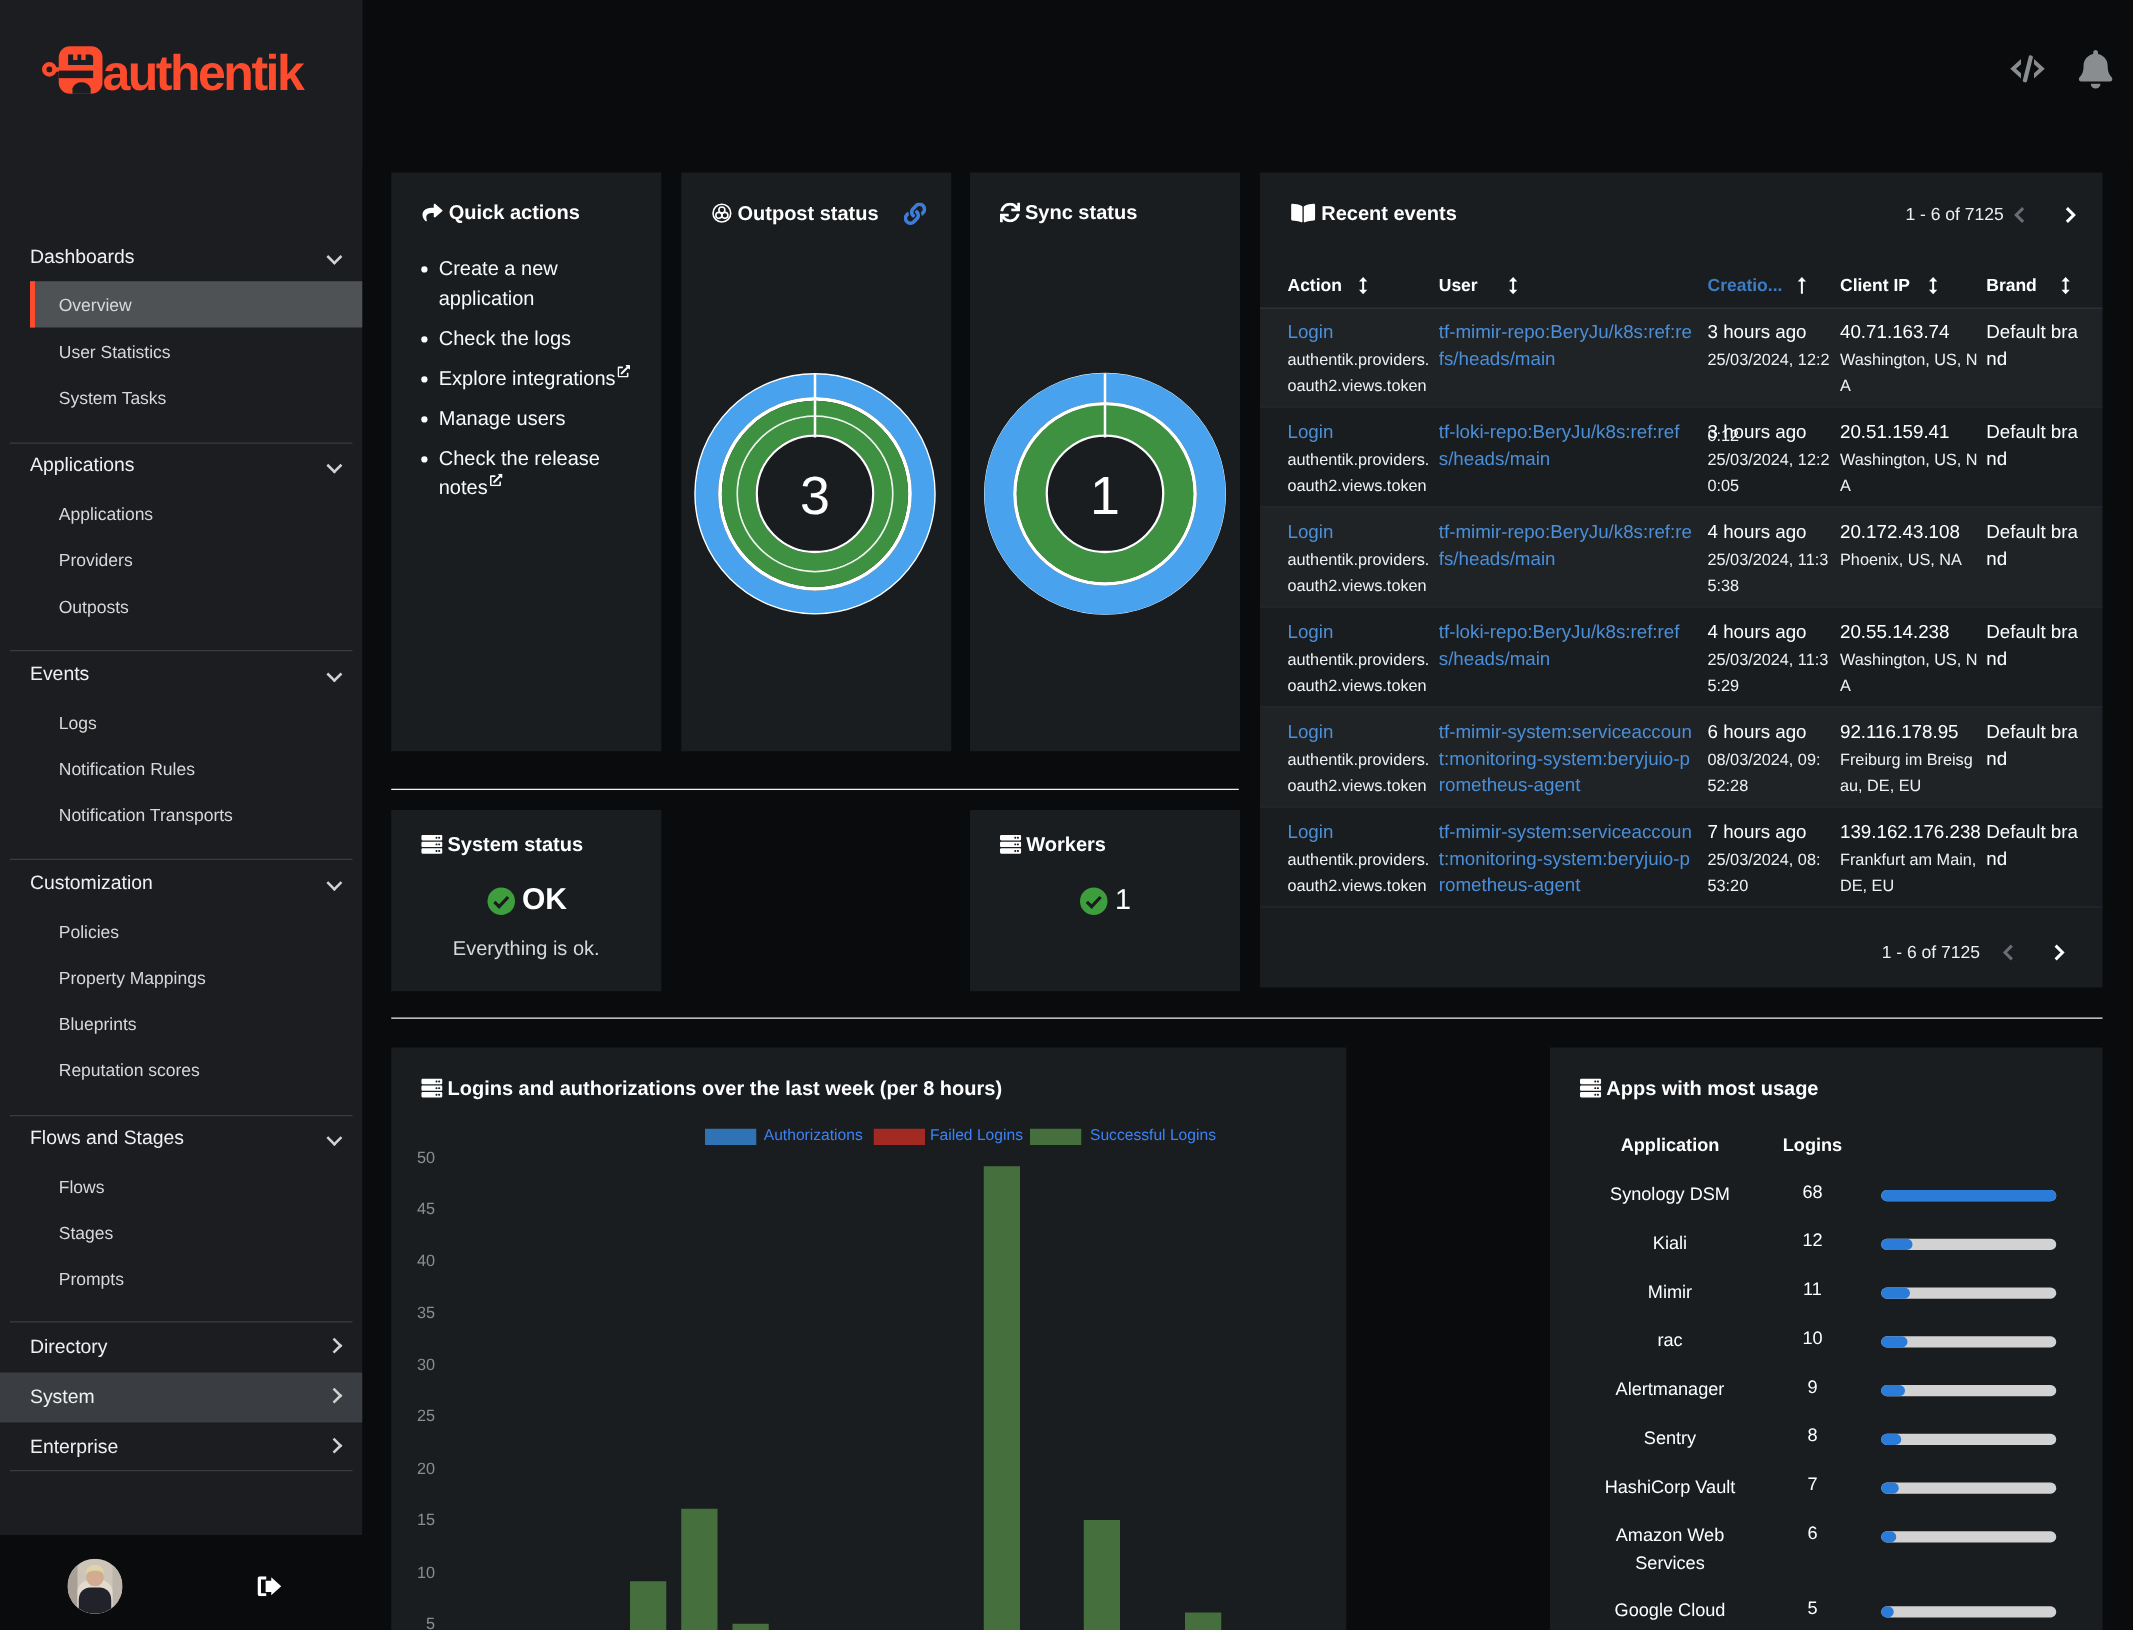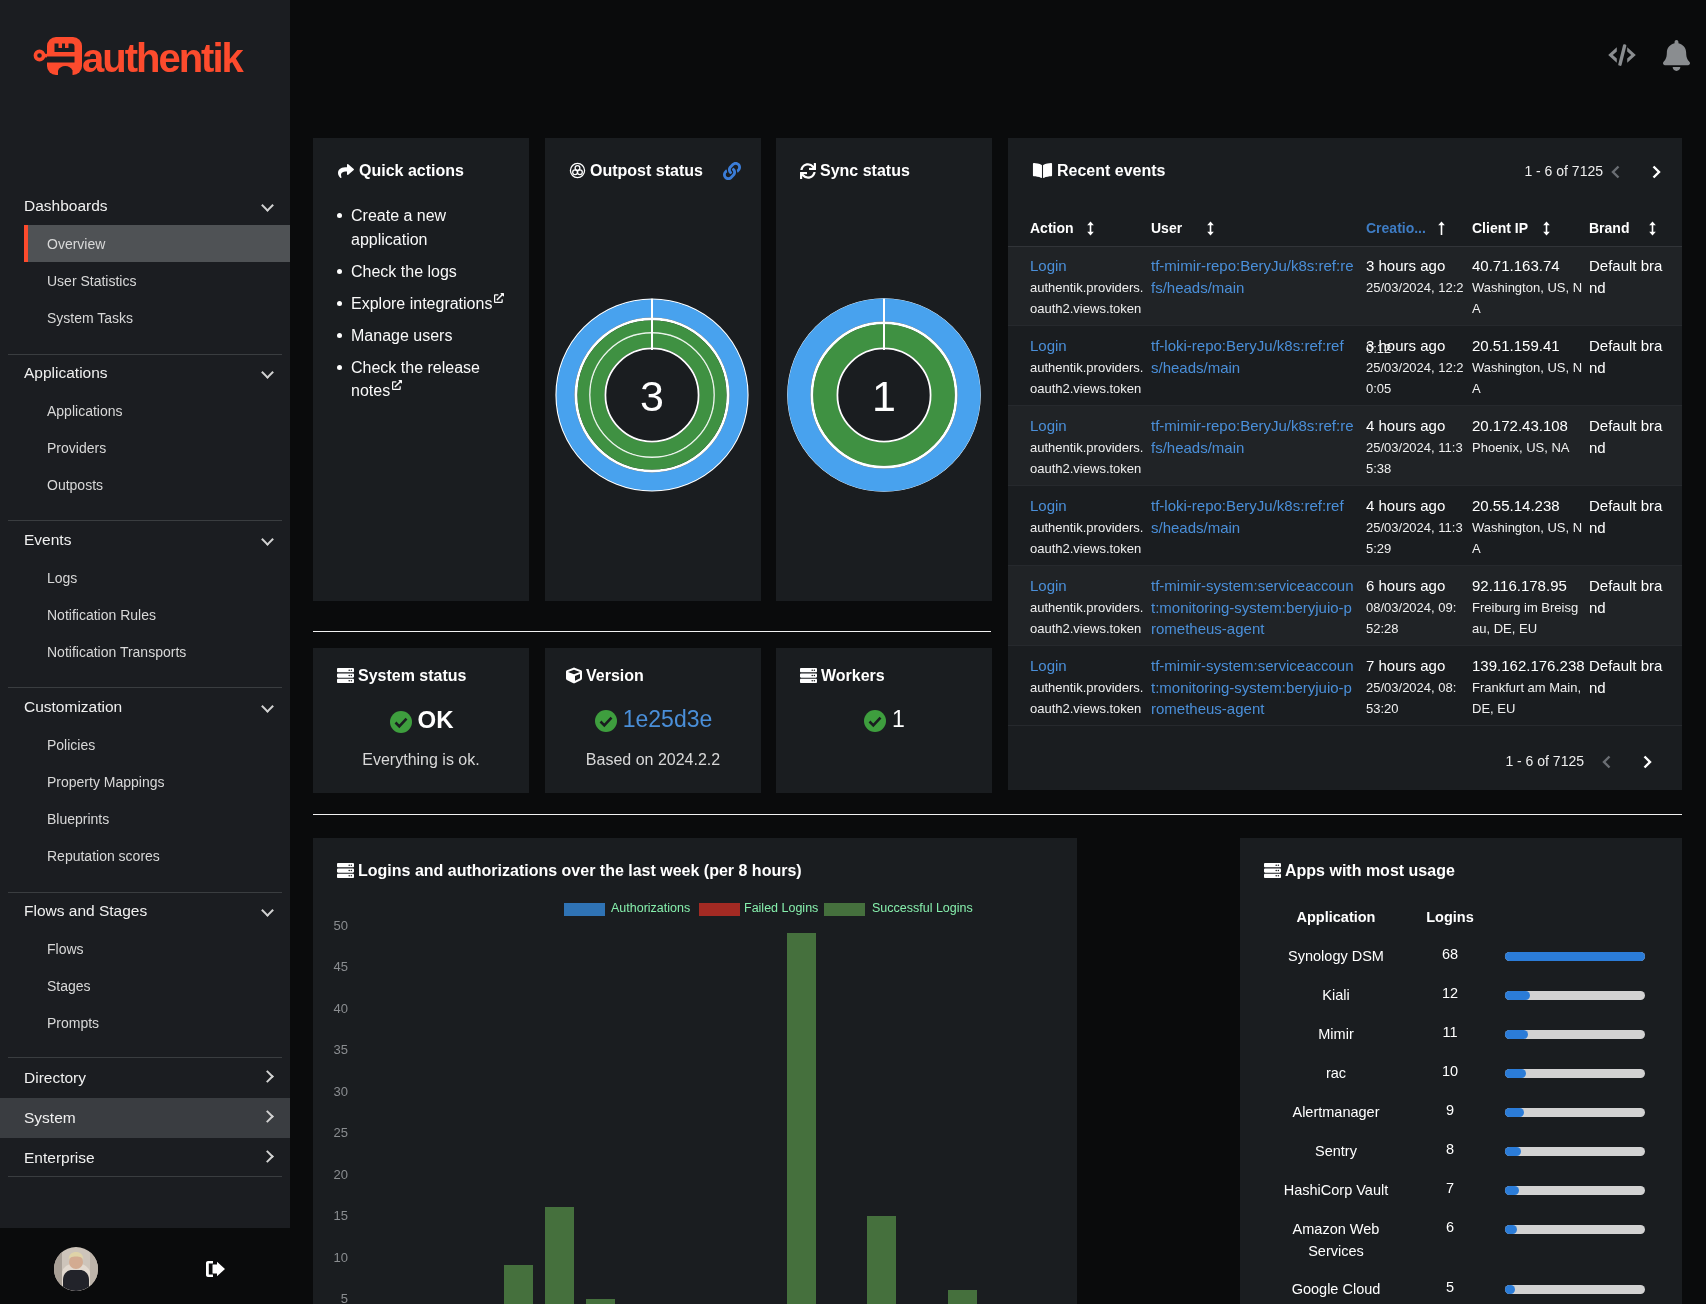--- a/index.html
+++ b/index.html
@@ -50,21 +50,21 @@
 
 .statmid { position:absolute; left:0; width:100%; top:58px; height:26px; text-align:center; }
 .statsub { position:absolute; left:0; width:100%; top:103px; text-align:center; font-size:16px; color:#d8d8d8; }
 
 
 .hr { position:absolute; border-top:1px solid #f2f2f2; }
 
 
 .ylab { position:absolute; width:30px; text-align:right; font-size:13px; color:#8a8d90; }
 .bar { position:absolute; background:#45703d; }
-.legtxt { position:absolute; font-size:12.5px; color:#86efac; }
+.legtxt { position:absolute; font-size:12.5px; color:#3b82f6; }
 .legsw { position:absolute; width:41px; height:13px; }
 
 
 .apph { position:absolute; font-size:14.5px; font-weight:bold; color:#fff; text-align:center; }
 .appc { position:absolute; font-size:14.5px; color:#fff; text-align:center; }
 .ptrack { position:absolute; width:140px; height:9px; border-radius:5px; background:#d2d2d2; }
 .pfill { position:absolute; left:0; top:0; height:9px; border-radius:5px; background:#2b7cd8; }
 </style>
 </head>
 <body>
@@ -356,30 +356,20 @@
     <div class="ctitle" style="top:19px;"><svg width="17" height="17" viewBox="0 0 512 512" fill="#fff">
           <path d="M480 160H32c-17.673 0-32-14.327-32-32V64c0-17.673 14.327-32 32-32h448c17.673 0 32 14.327 32 32v64c0 17.673-14.327 32-32 32zm-48-88c-13.255 0-24 10.745-24 24s10.745 24 24 24 24-10.745 24-24-10.745-24-24-24zm-64 0c-13.255 0-24 10.745-24 24s10.745 24 24 24 24-10.745 24-24-10.745-24-24-24zm112 248H32c-17.673 0-32-14.327-32-32v-64c0-17.673 14.327-32 32-32h448c17.673 0 32 14.327 32 32v64c0 17.673-14.327 32-32 32zm-48-88c-13.255 0-24 10.745-24 24s10.745 24 24 24 24-10.745 24-24-10.745-24-24-24zm-64 0c-13.255 0-24 10.745-24 24s10.745 24 24 24 24-10.745 24-24-10.745-24-24-24zm112 248H32c-17.673 0-32-14.327-32-32v-64c0-17.673 14.327-32 32-32h448c17.673 0 32 14.327 32 32v64c0 17.673-14.327 32-32 32zm-48-88c-13.255 0-24 10.745-24 24s10.745 24 24 24 24-10.745 24-24-10.745-24-24-24zm-64 0c-13.255 0-24 10.745-24 24s10.745 24 24 24 24-10.745 24-24-10.745-24-24-24z"></path>
         </svg>System status</div>
     <div class="statmid"><svg width="24" height="24" viewBox="0 0 24 24" style="vertical-align:-6px;">
           <circle cx="12" cy="12" r="11" fill="#3e9e3e"></circle>
           <path d="M6.5 12.5 L10.3 16.3 L17.5 8.6" fill="none" stroke="#1a1d20" stroke-width="2.6"></path>
         </svg><span style="font-size:24px; font-weight:bold; color:#fff; margin-left:5px;">OK</span></div>
     <div class="statsub">Everything is ok.</div>
   </div>
 
-  <div class="card" style="left:545px; top:648px; width:216px; height:145px;">
-    <div class="ctitle" style="top:19px; left:21px;"><svg width="16" height="17" viewBox="0 0 512 512" fill="#fff">
-          <path d="M239.1 6.3l-208 78c-18.7 7-31.1 25-31.1 45v225.1c0 18.2 10.3 34.8 26.5 42.9l208 104c13.5 6.8 29.4 6.8 42.9 0l208-104c16.3-8.1 26.5-24.8 26.5-42.9V129.3c0-20-12.4-37.9-31.1-44.9l-208-78C262 2.2 250 2.2 239.1 6.3zM256 68.4l192 72v1.1l-192 78-192-78v-1.1l192-72zm32 356V275.5l160-65v133.9l-160 80z"></path>
-        </svg>Version</div>
-    <div class="statmid"><svg width="24" height="24" viewBox="0 0 24 24" style="vertical-align:-6px;">
-          <circle cx="12" cy="12" r="11" fill="#3e9e3e"></circle>
-          <path d="M6.5 12.5 L10.3 16.3 L17.5 8.6" fill="none" stroke="#1a1d20" stroke-width="2.6"></path>
-        </svg><span style="font-size:23px; color:#4a8fd9; margin-left:5px;">1e25d3e</span></div>
-    <div class="statsub">Based on 2024.2.2</div>
-  </div>
 
   <div class="card" style="left:776px; top:648px; width:216px; height:145px;">
     <div class="ctitle" style="top:19px;"><svg width="17" height="17" viewBox="0 0 512 512" fill="#fff">
           <path d="M480 160H32c-17.673 0-32-14.327-32-32V64c0-17.673 14.327-32 32-32h448c17.673 0 32 14.327 32 32v64c0 17.673-14.327 32-32 32zm-48-88c-13.255 0-24 10.745-24 24s10.745 24 24 24 24-10.745 24-24-10.745-24-24-24zm-64 0c-13.255 0-24 10.745-24 24s10.745 24 24 24 24-10.745 24-24-10.745-24-24-24zm112 248H32c-17.673 0-32-14.327-32-32v-64c0-17.673 14.327-32 32-32h448c17.673 0 32 14.327 32 32v64c0 17.673-14.327 32-32 32zm-48-88c-13.255 0-24 10.745-24 24s10.745 24 24 24 24-10.745 24-24-10.745-24-24-24zm-64 0c-13.255 0-24 10.745-24 24s10.745 24 24 24 24-10.745 24-24-10.745-24-24-24zm112 248H32c-17.673 0-32-14.327-32-32v-64c0-17.673 14.327-32 32-32h448c17.673 0 32 14.327 32 32v64c0 17.673-14.327 32-32 32zm-48-88c-13.255 0-24 10.745-24 24s10.745 24 24 24 24-10.745 24-24-10.745-24-24-24zm-64 0c-13.255 0-24 10.745-24 24s10.745 24 24 24 24-10.745 24-24-10.745-24-24-24z"></path>
         </svg>Workers</div>
     <div class="statmid"><svg width="24" height="24" viewBox="0 0 24 24" style="vertical-align:-6px;">
           <circle cx="12" cy="12" r="11" fill="#3e9e3e"></circle>
           <path d="M6.5 12.5 L10.3 16.3 L17.5 8.6" fill="none" stroke="#1a1d20" stroke-width="2.6"></path>
         </svg><span style="font-size:23px; color:#fff; margin-left:5px;">1</span></div>
   </div>

